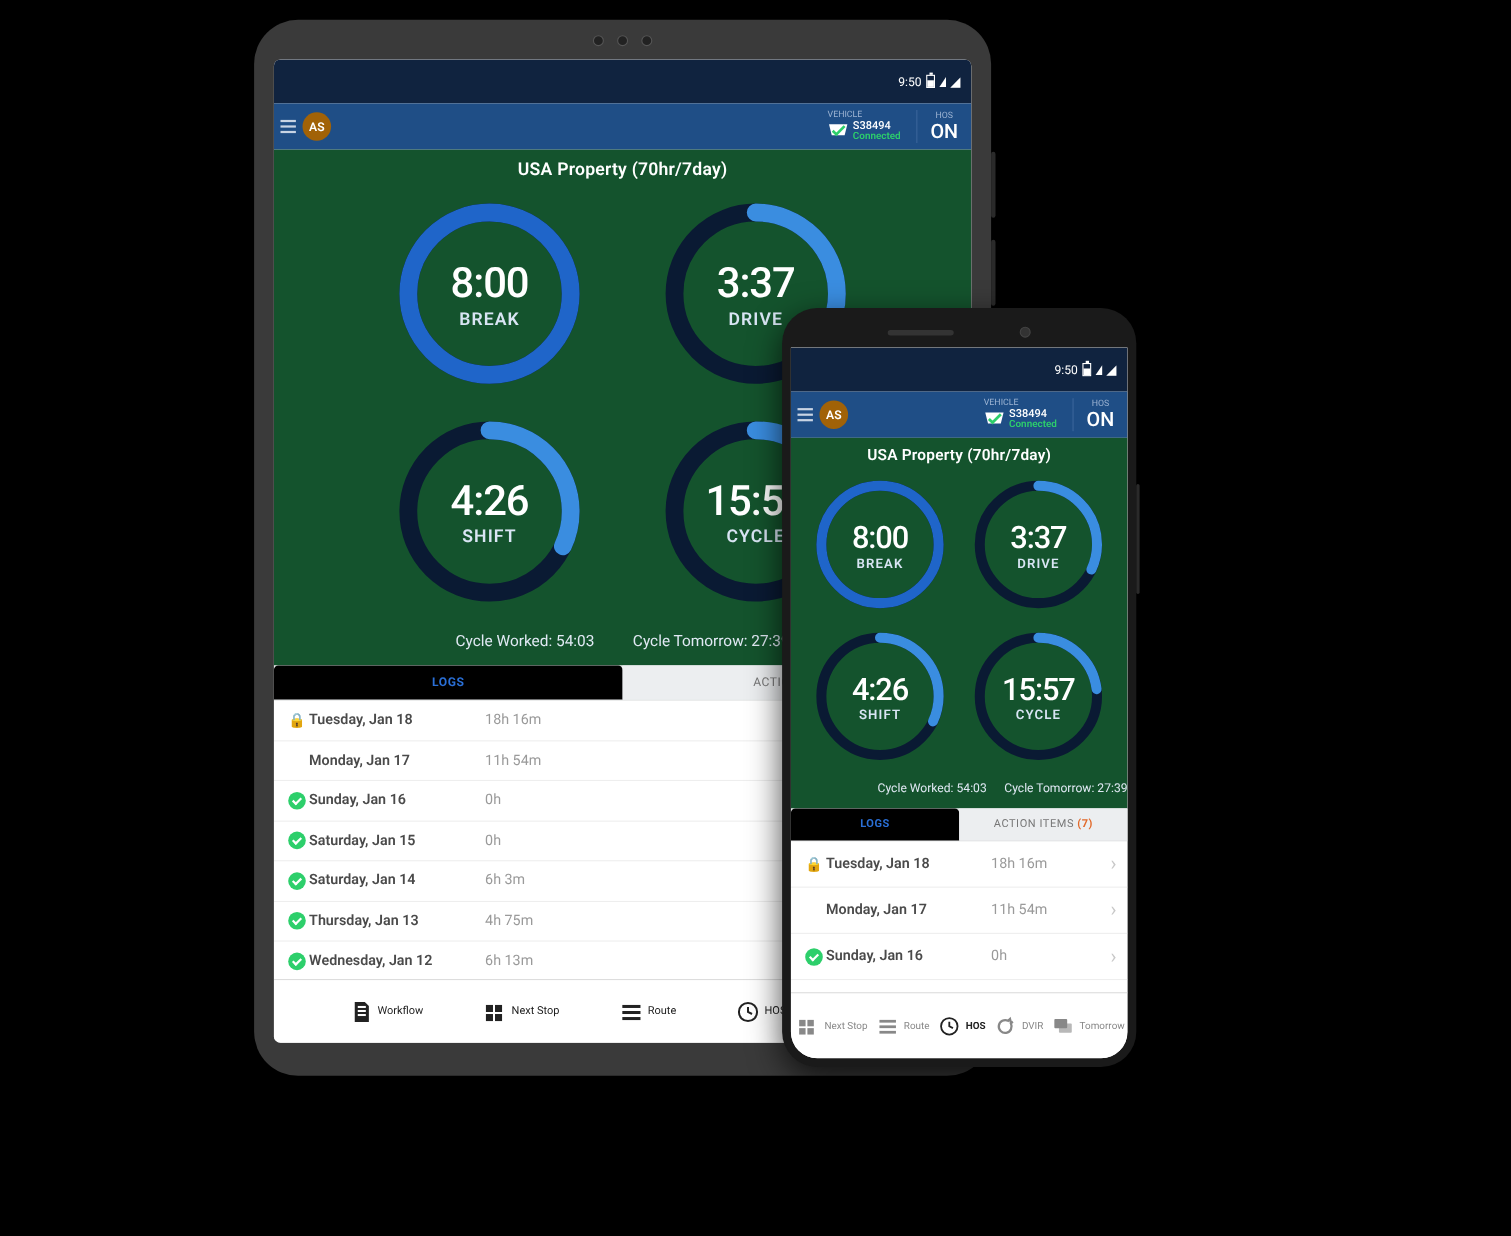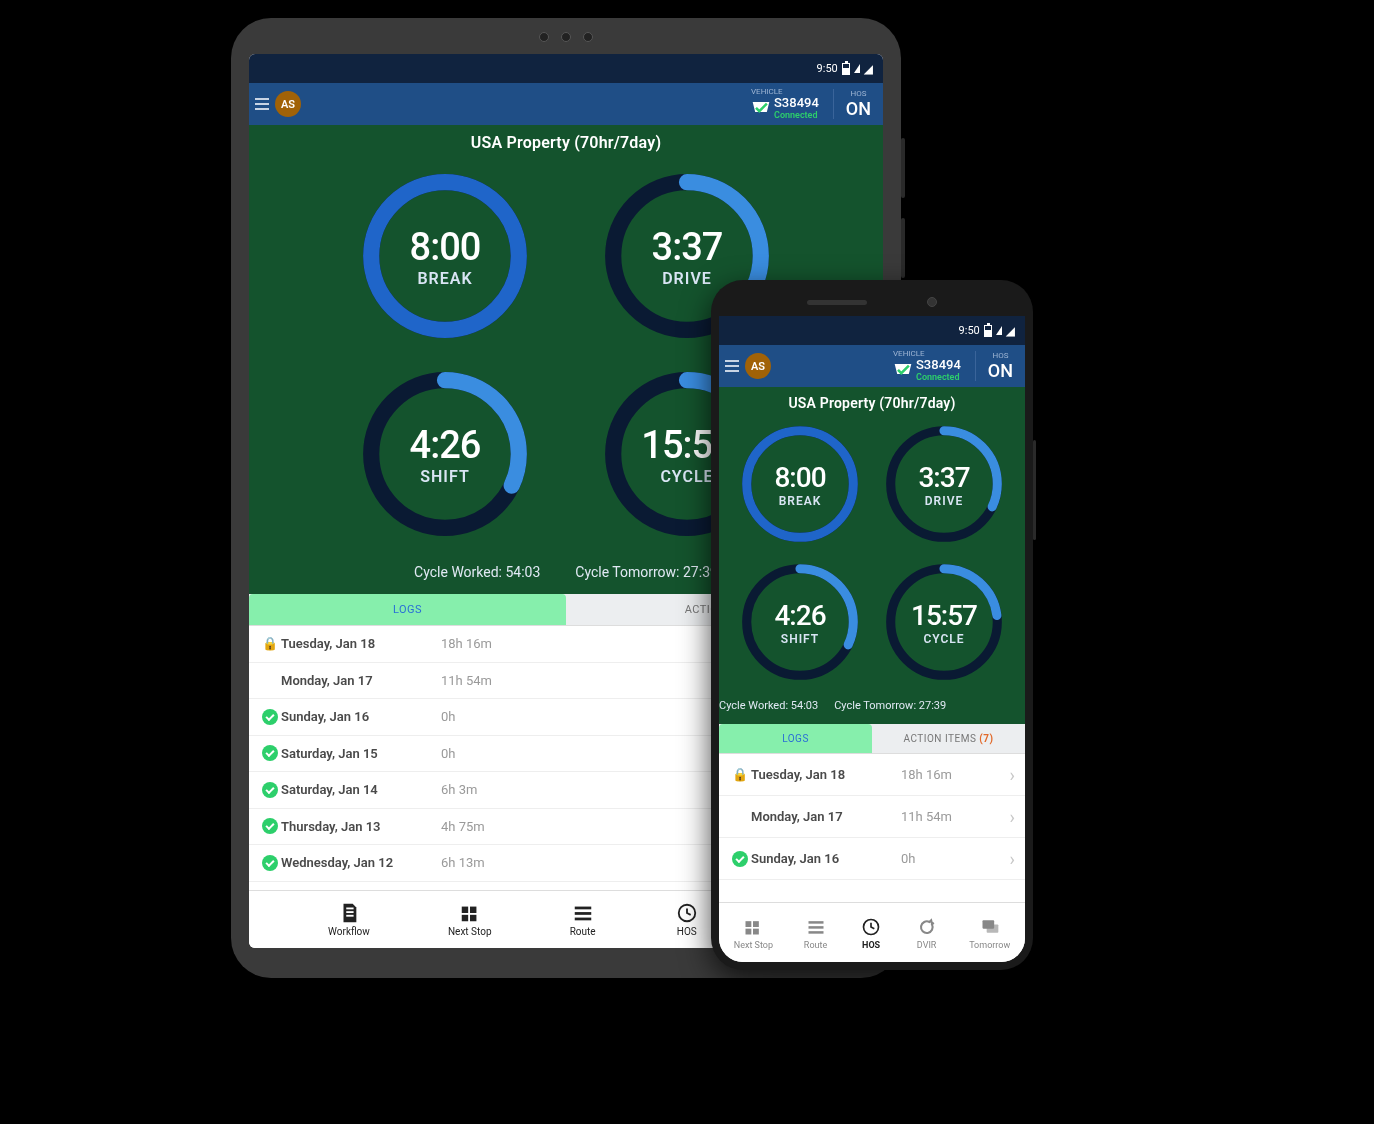--- a/index.html
+++ b/index.html
@@ -45,21 +45,21 @@
   .phone-screen {
     width: 100%; height: calc(100% - 28px);
     background: #fff; border-radius: 0 0 24px 24px; overflow: hidden;
     display: flex; flex-direction: column;
   }
   .phone-side-btn { position:absolute; right:-3px; width:3px; background:#2a2a2a; border-radius:2px;}
   .phone-side-btn.a { top:160px; height:100px;}
 
   
   .statusbar {
-    height: 29px; background:#10233f; color:#fff;
+    height: 40px; background:#10233f; color:#fff;
     display:flex; justify-content:flex-end; align-items:center;
     padding: 12px 10px; font-size: 11px; gap:4px;
   }
   .statusbar .tri { width:0;height:0;border-left:6px solid transparent;border-right:0 solid transparent;border-bottom:9px solid #fff;}
   .statusbar .batt { width:8px;height:12px;border:1px solid #fff; position:relative;}
   .statusbar .batt::before{content:"";position:absolute;top:-3px;left:2px;width:3px;height:2px;background:#fff;}
   .statusbar .batt::after{content:"";position:absolute;bottom:0;left:0;right:0;height:60%;background:#fff;}
 
   
   .appbar {
@@ -69,21 +69,21 @@
   .appbar .menu { display:flex;flex-direction:column;gap:3px; cursor:pointer;}
   .appbar .menu span{width:14px;height:2px;background:#c8d4e4;}
   .appbar .avatar {
     width:26px;height:26px;border-radius:50%;background:#a16207;
     color:#fff;font-size:11px;font-weight:600;display:flex;align-items:center;justify-content:center;
   }
   .appbar .spacer { flex:1; }
   .vehicle-block { text-align:left; font-size:8px; color:#9db4d3; line-height:1.1; padding:0 4px;}
   .vehicle-block .row2 { display:flex; align-items:center; gap:3px; justify-content:center;}
   .vehicle-block .vicon svg { width:20px; height:14px; }
-  .vehicle-block .vid { font-size:13px; color:#fff; font-weight:500;}
+  .vehicle-block .vid { font-size:10px; color:#fff; font-weight:500;}
   .vehicle-block .vstat { font-size:9px; color:#2dcf6b; font-weight:600;}
   .divider-v { width:1px; height:30px; background:#3a649a; margin:0 4px;}
   .hos-block { text-align:center; padding:0 6px 0 2px;}
   .hos-block .l1{font-size:8px;color:#9db4d3;}
   .hos-block .l2{font-size:18px;color:#fff;font-weight:500;}
 
   
   .dash { background:#14532d; color:#fff; padding: 8px 0 6px 0; }
   .dash-title { text-align:center; font-size:16px; font-weight:600; letter-spacing:.2px; }
   .phone .dash-title { font-size:14px; }
@@ -104,26 +104,26 @@
     align-items:center; justify-content:center;
   }
   .tablet .gauge .val { font-size:38px; font-weight:500; letter-spacing:-1px;}
   .phone  .gauge .val { font-size:28px; font-weight:500; letter-spacing:-1px;}
   .tablet .gauge .lab { font-size:16px; font-weight:600; letter-spacing:1px; color:#d9e5f4;}
   .phone  .gauge .lab { font-size:12px; font-weight:600; letter-spacing:1px; color:#d9e5f4;}
 
   .dash-footer { text-align:center; color:#e1e9f4; }
   .tablet .dash-footer { font-size:14px; padding:6px 0 8px;}
   .tablet .dash-footer .gap { display:inline-block; width:28px;}
-  .phone .dash-footer { font-size:11px; padding:4px 0 6px; display:flex; justify-content:flex-start; gap:16px;}
+  .phone .dash-footer { font-size:11px; padding:4px 0 6px; display:flex; justify-content:flex-end; gap:16px;}
 
   
   .tabs { display:flex; background:#eceef0; border-bottom:1px solid #ddd;}
   .tab { flex:1; text-align:center; font-size:11px; letter-spacing:.5px; color:#777; padding:9px 0; background:#eceef0;}
-  .tab.active { background:#86efac; color:#2a6fd6; font-weight:400; border-top-left-radius:4px; border-top-right-radius:4px;}
+  .tab.active { background:#000000; color:#2a6fd6; font-weight:700; border-top-left-radius:4px; border-top-right-radius:4px;}
   .tab .count { color:#e26a2b; font-weight:700;}
   .phone .tab { font-size:10px;}
 
   
   .loglist { flex:1; overflow:hidden; background:#fff; }
   .logrow {
     display:flex; align-items:center; padding:0 10px;
     border-bottom:1px solid #eee; color:#333;
   }
   .tablet .logrow { height:36.5px; font-size:13px;}
@@ -137,21 +137,21 @@
   .ic-check::after{content:"";position:absolute;left:4px;top:5px;width:6px;height:3px;border-left:2px solid #fff;border-bottom:2px solid #fff;transform:rotate(-45deg);}
   .ic-lock { color:#bdbdbd; font-size:13px;}
 
   
   .bottomnav {
     display:flex; justify-content:space-around; align-items:center;
     border-top:1px solid #ddd; background:#fff;
   }
   .tablet .bottomnav { height:58px; padding:0 40px;}
   .phone  .bottomnav { height:60px; }
-  .navitem { display:flex; flex-direction:column; align-items:center; gap:2px; color:#222;justify-content:center; }
+  .navitem { display:flex; flex-direction:row; align-items:center; gap:2px; color:#222;justify-content:center; }
   .navitem.dim { color:#888;}
   .navitem.bold { font-weight:700;}
   .tablet .navitem .nlabel { font-size:10px;}
   .phone  .navitem .nlabel { font-size:9px;}
   .nicon { width:26px; height:22px; display:flex; align-items:center; justify-content:center;}
   .nicon svg { width:24px; height:22px; }
   .phone .nicon svg { width:22px; height:20px; }
 </style>
 </head>
 <body>

